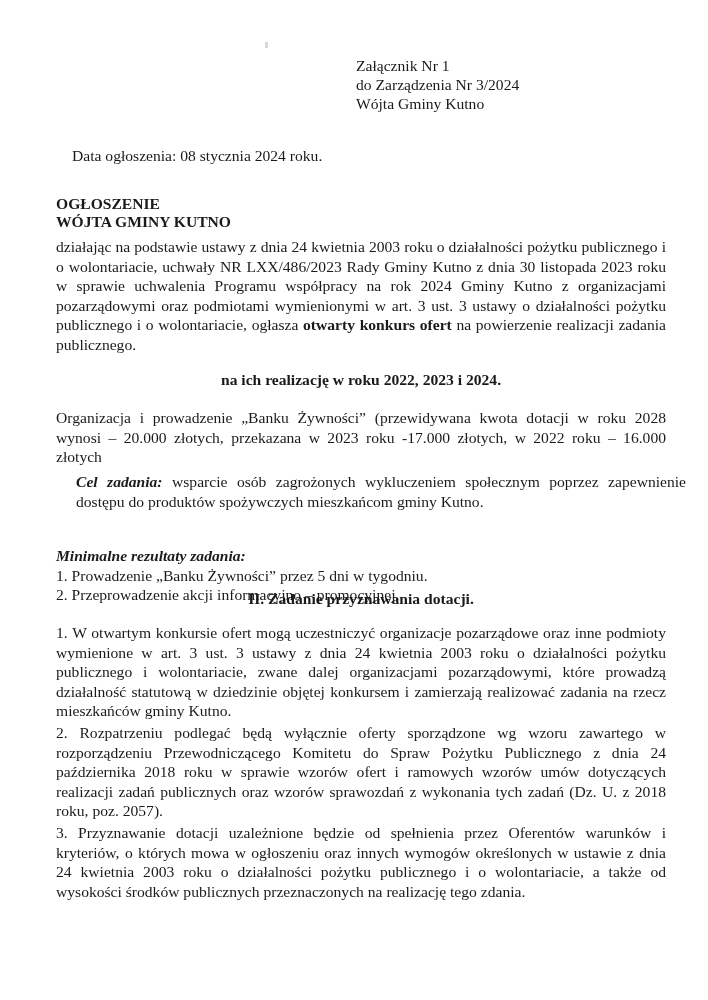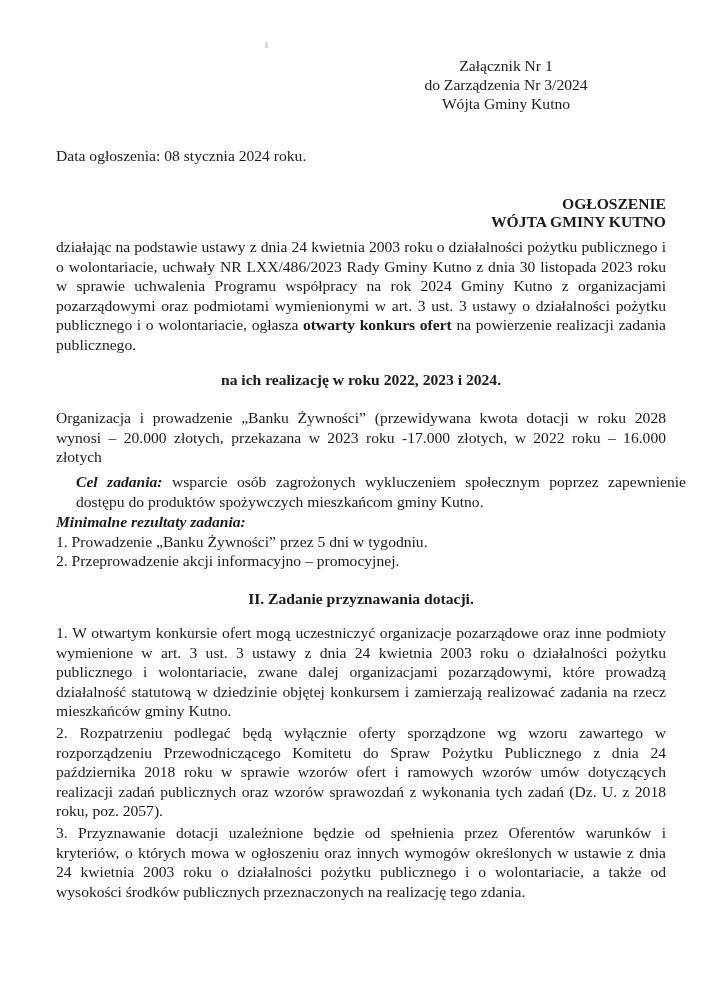--- a/index.html
+++ b/index.html
@@ -2,24 +2,24 @@
 <html><head>
   <meta charset="utf-8">
   <style>
     html, body { margin: 0; padding: 0; background: #ffffff; }
     body {
       width: 708px; height: 1000px; position: relative; overflow: hidden;
       font-family: "Liberation Serif", serif; color: #1a1a1a;
       font-size: 15.6px; line-height: 19.5px;
     }
     .page { position: absolute; left: 56px; top: 0; width: 610px; }
-    .attach { position: absolute; top: 56px; right: 10px; width: 300px; text-align: center; line-height: 19px; }
+    .attach { position: absolute; top: 56px; right: 10px; width: 300px; text-align: left; line-height: 19px; }
     .attach div { white-space: nowrap; }
-    .date { position: absolute; top: 146px; left: 0; }
-    .title { position: absolute; top: 195px; left: 0; width: 610px; text-align: right; font-weight: bold; line-height: 18px; }
+    .date { position: absolute; top: 146px; left: 16px; }
+    .title { position: absolute; top: 195px; left: 0; width: 610px; text-align: left; font-weight: bold; line-height: 18px; }
     .intro { position: absolute; top: 237px; left: 0; width: 610px; text-align: justify; }
     .sec1 { position: absolute; top: 370px; left: 0; width: 610px; text-align: center; font-weight: bold; line-height: 19px; }
     .block { position: absolute; left: 0; width: 610px; text-align: justify; }
     .bi { font-weight: bold; font-style: italic; }
     .sec2 { position: absolute; top: 589px; left: 0; width: 610px; text-align: center; font-weight: bold; }
     p { margin: 0; }
     .scan-mark { position: absolute; left: 265px; top: 42px; width: 3px; height: 6px; background: #d8d8d8; }
   </style>
 </head>
 <body>
@@ -46,21 +46,21 @@
   <div class="sec1">
     <div>na ich realizację w roku 2022, 2023 i 2024.</div>
   </div>
 
   <div class="block" style="top: 408px;">
     <p>Organizacja i prowadzenie „Banku Żywności” (przewidywana kwota dotacji w roku 2028 wynosi – 20.000 złotych, przekazana w 2023 roku -17.000 złotych, w 2022 roku – 16.000 złotych</p>
   </div>
 
   <p class="block" style="top: 472px; margin-left: 20px;"><span class="bi">Cel zadania:</span><span> wsparcie osób zagrożonych wykluczeniem społecznym poprzez zapewnienie dostępu do produktów spożywczych mieszkańcom gminy Kutno.</span></p>
 
-  <div class="block" style="top: 512px; font-family: Liberation Serif, serif;">
+  <div class="block" style="top: 546px; font-family: Liberation Serif, serif;">
     <div class="bi">Minimalne rezultaty zadania:</div>
     <div>1. Prowadzenie „Banku Żywności” przez 5 dni w tygodniu.</div>
     <div>2. Przeprowadzenie akcji informacyjno – promocyjnej.</div>
   </div>
 
   <div class="sec2">II. Zadanie przyznawania dotacji.</div>
 
   <p class="block" style="top: 623px;">1. W otwartym konkursie ofert mogą uczestniczyć organizacje pozarządowe oraz inne podmioty wymienione w art. 3 ust. 3 ustawy z dnia 24 kwietnia 2003 roku o działalności pożytku publicznego i wolontariacie, zwane dalej organizacjami pozarządowymi, które prowadzą działalność statutową w dziedzinie objętej konkursem i zamierzają realizować zadania na rzecz mieszkańców gminy Kutno.</p>
   <p class="block" style="top: 723px;">2. Rozpatrzeniu podlegać będą wyłącznie oferty sporządzone wg wzoru zawartego w rozporządzeniu Przewodniczącego Komitetu do Spraw Pożytku Publicznego z dnia 24 października 2018 roku w sprawie wzorów ofert i ramowych wzorów umów dotyczących realizacji zadań publicznych oraz wzorów sprawozdań z wykonania tych zadań (Dz. U. z 2018 roku, poz. 2057).</p>
   <p class="block" style="top: 823px;">3. Przyznawanie dotacji uzależnione będzie od spełnienia przez Oferentów warunków i kryteriów, o których mowa w ogłoszeniu oraz innych wymogów określonych w ustawie z dnia 24 kwietnia 2003 roku o działalności pożytku publicznego i o wolontariacie, a także od wysokości środków publicznych przeznaczonych na realizację tego zdania.</p>

